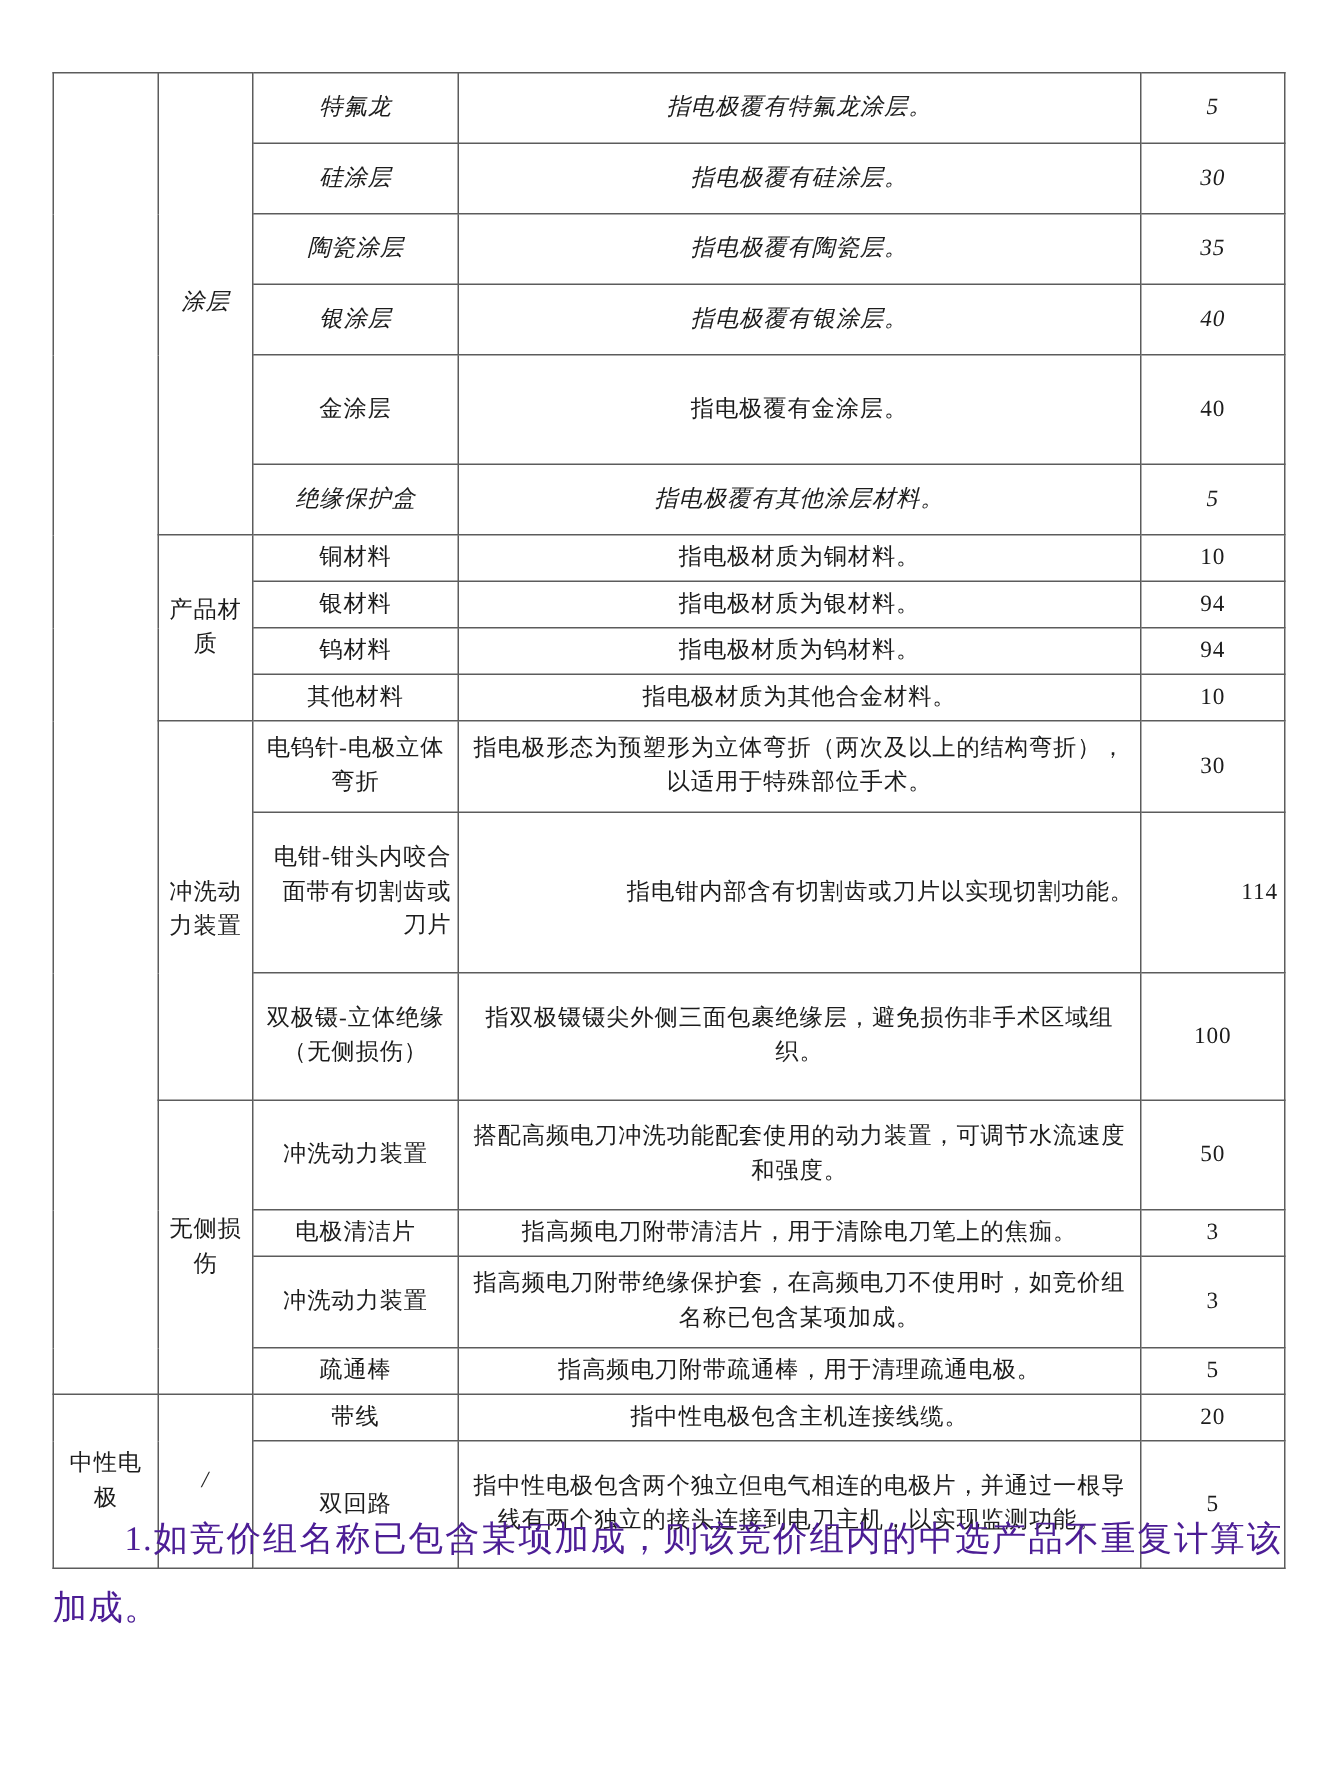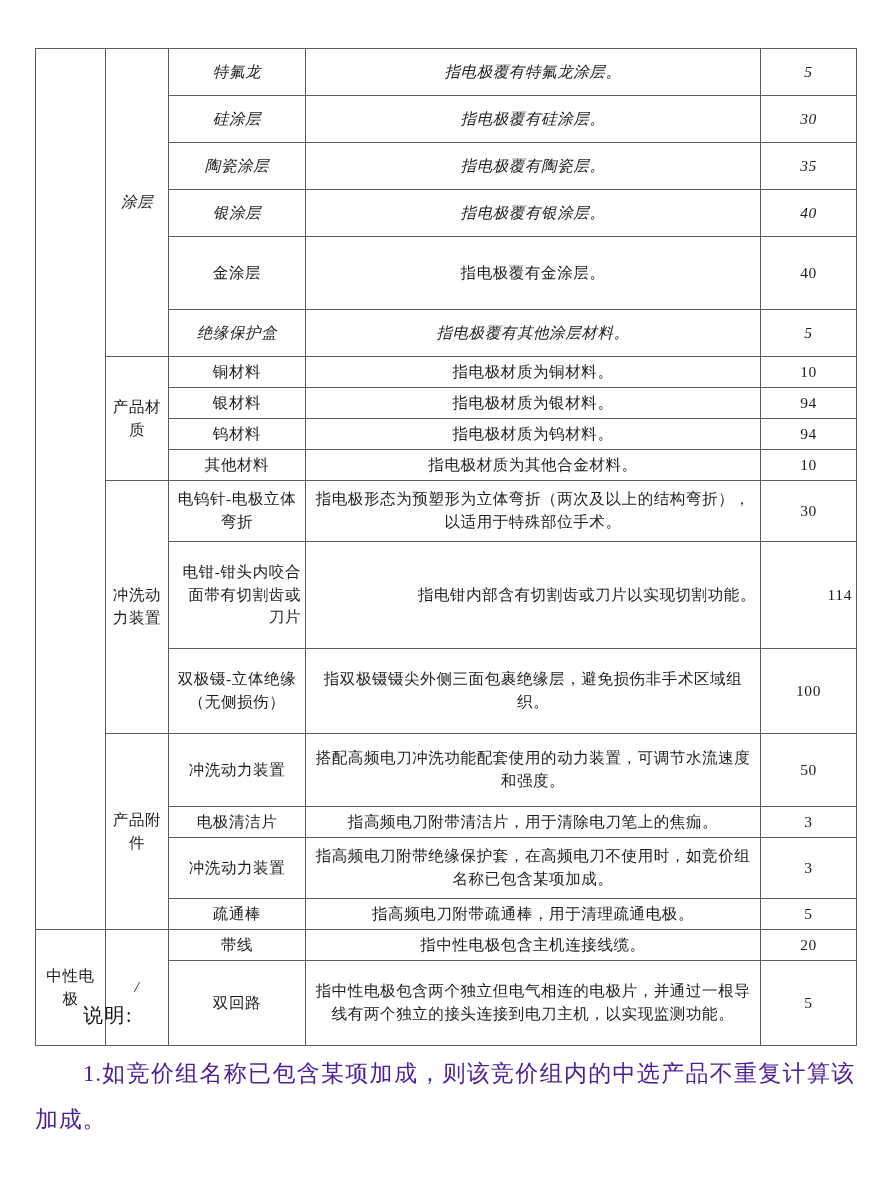--- a/index.html
+++ b/index.html
@@ -196,21 +196,21 @@
           <td class="desc-cell">指电钳内部含有切割齿或刀片以实现切割功能。</td>
           <td class="val-cell">114</td>
         </tr>
         <tr class="h-three">
           <td class="item-cell">双极镊-立体绝缘（无侧损伤）</td>
           <td class="desc-cell">指双极镊镊尖外侧三面包裹绝缘层，避免损伤非手术区域组织。</td>
           <td class="val-cell">100</td>
         </tr>
 
         <tr class="h-big">
-          <td class="grp-cell" rowspan="4">产品附件</td>
+          <td class="grp-cell" rowspan="4">无侧损伤</td>
           <td class="item-cell">冲洗动力装置</td>
           <td class="desc-cell">搭配高频电刀冲洗功能配套使用的动力装置，可调节水流速度和强度。</td>
           <td class="val-cell">50</td>
         </tr>
         <tr class="h-short">
           <td class="item-cell">电极清洁片</td>
           <td class="desc-cell">指高频电刀附带清洁片，用于清除电刀笔上的焦痂。</td>
           <td class="val-cell">3</td>
         </tr>
         <tr class="h-two">
@@ -235,17 +235,16 @@
           <td class="item-cell">双回路</td>
           <td class="desc-cell">指中性电极包含两个独立但电气相连的电极片，并通过一根导线有两个独立的接头连接到电刀主机，以实现监测功能。</td>
           <td class="val-cell">5</td>
         </tr>
 
       </tbody>
     </table>
   </div>
 
   <div class="notes">
-    <div class="note-label">说明:</div>
     <p class="note-para">1.如竞价组名称已包含某项加成，则该竞价组内的中选产品不重复计算该加成。</p>
   </div>
 
 </div>
 
 </body></html>

